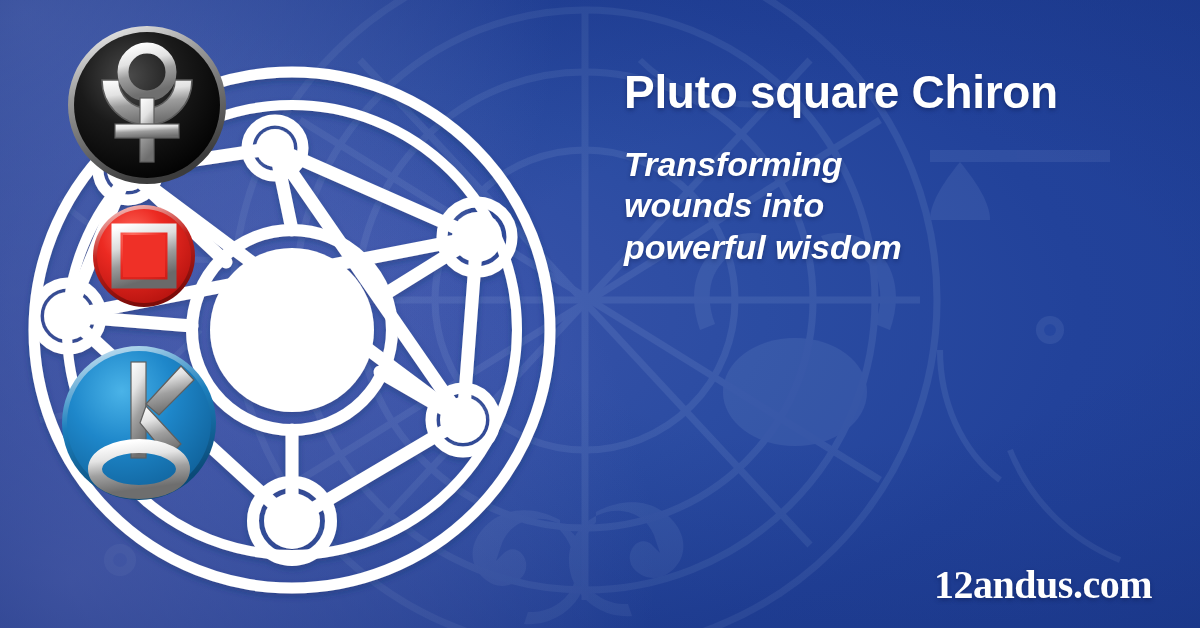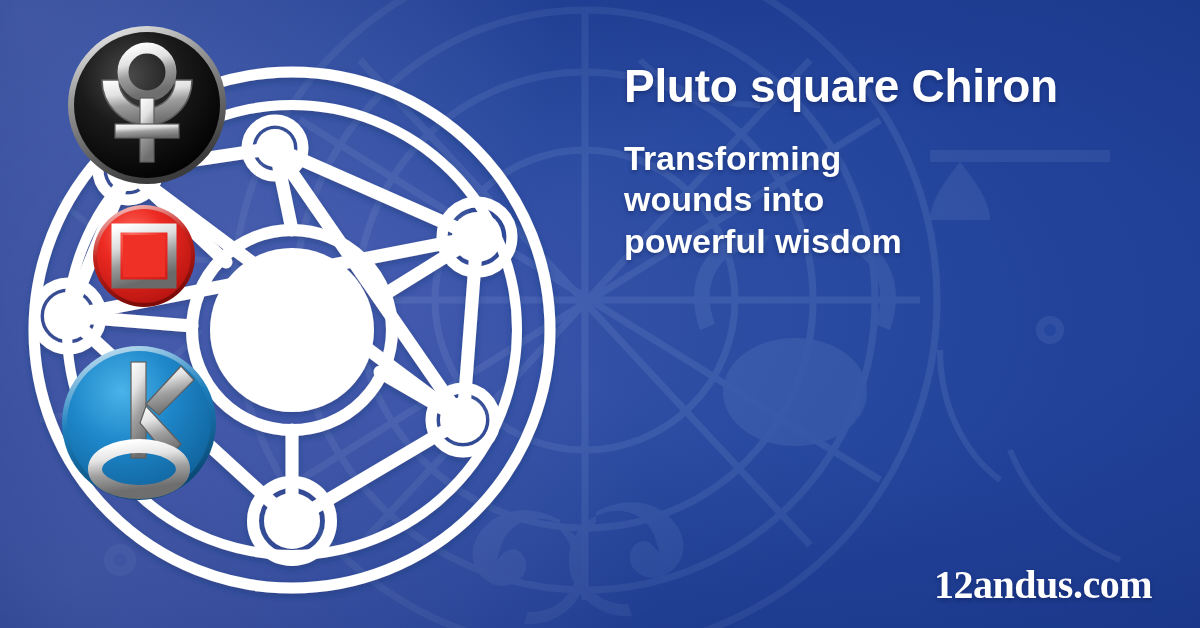--- a/index.html
+++ b/index.html
@@ -45,36 +45,37 @@
   }
   .badge svg{display:block;width:100%;height:100%;}
 
   #badge-pluto{left:66px;  top:24px;  width:162px;height:162px;}
   #badge-aspect{left:92px; top:204px; width:104px;height:104px;}
   #badge-chiron{left:60px; top:344px; width:158px;height:158px;}
 
   
   .textblock{
     position:absolute;
-    left:624px;top:62px;
+    left:624px;top:68px;
     width:560px;
   }
   .title{
     font-size:46px;
     font-weight:700;
     color:#ffffff;
     letter-spacing:-0.3px;
     line-height:1.08;
     margin:0 0 26px 0;
     text-shadow:0 2px 4px rgba(8,22,70,.45);
     white-space:nowrap;
   }
   .subtitle{
     font-size:34px;
     font-weight:700;
+    font-style:italic;
     color:#ffffff;
     line-height:1.22;
     margin:0;
     max-width:350px;
     text-shadow:0 2px 4px rgba(8,22,70,.40);
   }
 
   
   .brand{
     position:absolute;

